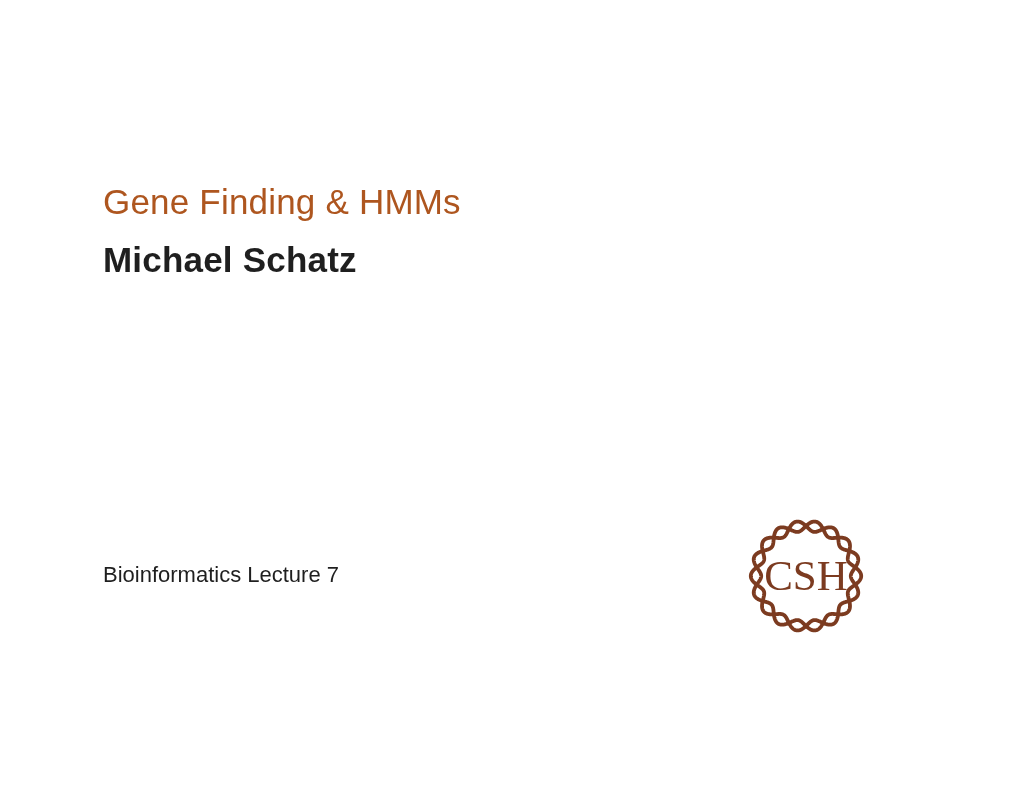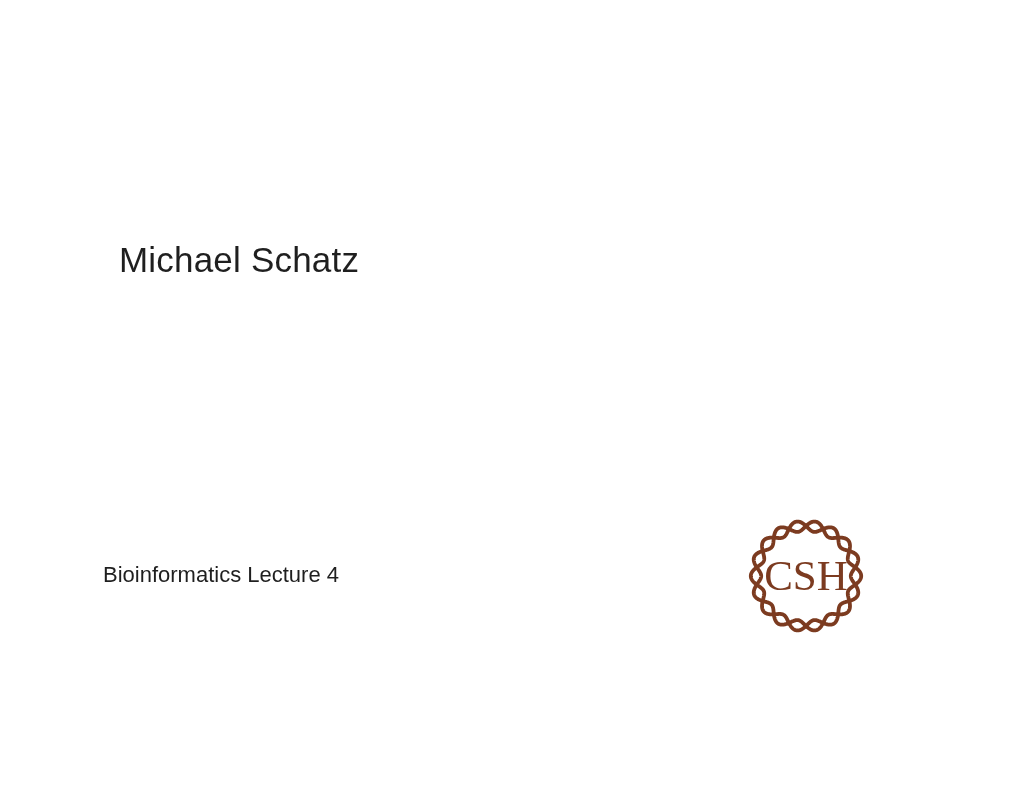--- a/index.html
+++ b/index.html
@@ -12,22 +12,22 @@
   html,body{width:1020px;height:788px;background:var(--background);overflow:hidden;}
   body{font-family:"Liberation Sans","DejaVu Sans",sans-serif;position:relative;}
   .slide{position:absolute;inset:0;background:var(--background);}
   .title{
     position:absolute;left:103px;top:182px;
     font-size:35px;font-weight:400;letter-spacing:0.2px;
     color:var(--title_accent);white-space:nowrap;
   }
   .author{
     position:absolute;left:103px;top:240px;
-    font-size:35px;font-weight:400;letter-spacing:0.2px;
-    color:var(--body_text);white-space:nowrap;margin-left:16px;
+    font-size:35px;font-weight:700;letter-spacing:0.2px;
+    color:var(--body_text);white-space:nowrap;
   }
   .footer{
     position:absolute;left:103px;top:560px;
     font-size:22px;line-height:30px;font-weight:400;
     color:var(--body_text);white-space:nowrap;
   }
   .logo{
     position:absolute;left:748px;top:518px;
     width:116px;height:116px;
   }
@@ -36,25 +36,26 @@
     fill:var(--logo_brown);
     font-family:"Liberation Serif","DejaVu Serif",serif;
     font-size:43px;font-weight:400;
   }
 </style>
 </head>
 <body>
 
 <div class="slide">
 
+  <h1 class="title">Gene Finding &amp; HMMs</h1>
 
   <div class="author">Michael Schatz</div>
 
   <div class="footer">
-    <div>Bioinformatics Lecture 4</div>
+    <div>Bioinformatics Lecture 7</div>
   </div>
 
   <svg class="logo" viewBox="0 0 116 116" aria-hidden="true">
     <path id="dna-strand-1" d="M113.20 58.00L113.18 58.48L113.13 58.96L113.04 59.44L112.91 59.92L112.75 60.39L112.56 60.86L112.33 61.32L112.07 61.78L111.79 62.23L111.47 62.68L111.13 63.12L110.77 63.55L110.38 63.97L109.97 64.38L109.55 64.79L109.10 65.18L108.65 65.57L108.19 65.95L107.72 66.32L107.24 66.68L106.76 67.04L106.28 67.39L105.81 67.73L105.34 68.06L104.87 68.39L104.42 68.72L103.98 69.04L103.55 69.36L103.14 69.67L102.74 69.99L102.37 70.31L102.02 70.62L101.69 70.94L101.38 71.26L101.10 71.59L100.85 71.92L100.62 72.26L100.42 72.61L100.25 72.96L100.10 73.32L99.98 73.69L99.88 74.08L99.82 74.47L99.77 74.88L99.76 75.30L99.76 75.73L99.79 76.17L99.83 76.63L99.90 77.09L99.98 77.58L100.08 78.07L100.19 78.58L100.32 79.10L100.45 79.63L100.59 80.17L100.73 80.72L100.87 81.28L101.02 81.85L101.16 82.42L101.30 83.00L101.43 83.58L101.56 84.17L101.67 84.76L101.77 85.35L101.85 85.93L101.91 86.52L101.96 87.10L101.99 87.67L101.99 88.23L101.97 88.79L101.92 89.33L101.85 89.86L101.76 90.38L101.63 90.88L101.48 91.36L101.30 91.83L101.09 92.27L100.85 92.70L100.58 93.10L100.29 93.48L99.96 93.84L99.61 94.17L99.23 94.48L98.83 94.77L98.41 95.03L97.96 95.26L97.48 95.47L96.99 95.66L96.48 95.82L95.96 95.96L95.41 96.07L94.86 96.17L94.29 96.24L93.71 96.29L93.12 96.33L92.53 96.35L91.94 96.36L91.34 96.35L90.74 96.33L90.14 96.30L89.54 96.27L88.95 96.23L88.37 96.18L87.79 96.13L87.23 96.09L86.67 96.05L86.13 96.01L85.59 95.98L85.07 95.96L84.57 95.95L84.08 95.95L83.61 95.96L83.15 96.00L82.71 96.05L82.28 96.12L81.88 96.21L81.48 96.32L81.11 96.46L80.75 96.61L80.40 96.80L80.07 97.01L79.75 97.24L79.45 97.50L79.15 97.78L78.87 98.09L78.60 98.42L78.33 98.78L78.07 99.16L77.82 99.56L77.58 99.98L77.33 100.43L77.09 100.89L76.85 101.36L76.61 101.85L76.37 102.36L76.13 102.87L75.88 103.39L75.63 103.92L75.37 104.45L75.10 104.98L74.83 105.52L74.54 106.05L74.25 106.57L73.95 107.08L73.63 107.58L73.31 108.07L72.97 108.55L72.62 109.00L72.26 109.44L71.89 109.85L71.51 110.24L71.11 110.60L70.71 110.93L70.29 111.23L69.86 111.51L69.42 111.74L68.98 111.95L68.52 112.12L68.06 112.26L67.59 112.36L67.11 112.43L66.63 112.46L66.14 112.45L65.65 112.41L65.15 112.34L64.66 112.23L64.16 112.08L63.67 111.91L63.17 111.71L62.68 111.47L62.19 111.21L61.70 110.93L61.22 110.62L60.74 110.29L60.27 109.94L59.80 109.58L59.34 109.20L58.89 108.81L58.44 108.41L58.00 108.00L57.57 107.59L57.14 107.18L56.72 106.77L56.31 106.36L55.91 105.96L55.51 105.57L55.11 105.19L54.73 104.83L54.34 104.48L53.96 104.15L53.59 103.83L53.21 103.54L52.84 103.27L52.47 103.03L52.10 102.81L51.73 102.62L51.36 102.45L50.98 102.31L50.60 102.20L50.22 102.12L49.83 102.07L49.44 102.04L49.04 102.04L48.63 102.07L48.22 102.12L47.79 102.20L47.36 102.31L46.92 102.43L46.47 102.58L46.01 102.74L45.54 102.93L45.06 103.13L44.57 103.34L44.07 103.56L43.56 103.79L43.05 104.02L42.52 104.26L41.99 104.51L41.45 104.75L40.90 104.98L40.35 105.22L39.79 105.44L39.23 105.65L38.67 105.85L38.10 106.03L37.54 106.20L36.98 106.34L36.42 106.47L35.86 106.57L35.32 106.65L34.77 106.70L34.24 106.72L33.71 106.71L33.20 106.68L32.69 106.61L32.20 106.51L31.73 106.38L31.27 106.22L30.83 106.03L30.40 105.80L29.99 105.55L29.60 105.26L29.23 104.94L28.88 104.60L28.55 104.22L28.24 103.82L27.96 103.39L27.69 102.94L27.44 102.46L27.21 101.97L27.00 101.46L26.81 100.92L26.64 100.38L26.49 99.82L26.35 99.25L26.23 98.67L26.12 98.08L26.02 97.49L25.94 96.90L25.86 96.30L25.79 95.71L25.73 95.12L25.67 94.54L25.62 93.96L25.56 93.40L25.51 92.84L25.45 92.30L25.39 91.77L25.32 91.25L25.24 90.76L25.16 90.27L25.06 89.81L24.95 89.37L24.82 88.94L24.68 88.53L24.52 88.15L24.34 87.78L24.14 87.43L23.92 87.11L23.68 86.80L23.42 86.51L23.13 86.23L22.83 85.98L22.50 85.74L22.14 85.51L21.77 85.30L21.37 85.10L20.95 84.92L20.51 84.74L20.05 84.57L19.58 84.41L19.08 84.25L18.57 84.10L18.05 83.95L17.51 83.80L16.96 83.64L16.40 83.49L15.84 83.33L15.27 83.17L14.70 83.00L14.13 82.82L13.56 82.63L12.99 82.44L12.43 82.23L11.88 82.01L11.35 81.77L10.82 81.52L10.31 81.26L9.82 80.98L9.35 80.68L8.90 80.37L8.48 80.05L8.08 79.71L7.71 79.35L7.37 78.97L7.06 78.58L6.77 78.18L6.53 77.76L6.31 77.33L6.13 76.88L5.98 76.42L5.87 75.95L5.79 75.47L5.74 74.98L5.73 74.48L5.75 73.97L5.81 73.46L5.89 72.94L6.01 72.42L6.15 71.89L6.32 71.36L6.52 70.84L6.74 70.31L6.98 69.78L7.24 69.25L7.52 68.73L7.81 68.21L8.12 67.70L8.44 67.19L8.76 66.68L9.09 66.19L9.42 65.69L9.75 65.21L10.08 64.74L10.40 64.27L10.72 63.81L11.02 63.35L11.31 62.91L11.59 62.47L11.85 62.04L12.10 61.61L12.32 61.19L12.52 60.78L12.70 60.37L12.85 59.97L12.97 59.57L13.07 59.18L13.14 58.78L13.19 58.39L13.20 58.00L13.19 57.61L13.14 57.22L13.07 56.82L12.97 56.43L12.85 56.03L12.70 55.63L12.52 55.22L12.32 54.81L12.10 54.39L11.85 53.96L11.59 53.53L11.31 53.09L11.02 52.65L10.72 52.19L10.40 51.73L10.08 51.26L9.75 50.79L9.42 50.31L9.09 49.81L8.76 49.32L8.44 48.81L8.12 48.30L7.81 47.79L7.52 47.27L7.24 46.75L6.98 46.22L6.74 45.69L6.52 45.16L6.32 44.64L6.15 44.11L6.01 43.58L5.89 43.06L5.81 42.54L5.75 42.03L5.73 41.52L5.74 41.02L5.79 40.53L5.87 40.05L5.98 39.58L6.13 39.12L6.31 38.67L6.53 38.24L6.77 37.82L7.06 37.42L7.37 37.03L7.71 36.65L8.08 36.29L8.48 35.95L8.90 35.63L9.35 35.32L9.82 35.02L10.31 34.74L10.82 34.48L11.35 34.23L11.88 33.99L12.43 33.77L12.99 33.56L13.56 33.37L14.13 33.18L14.70 33.00L15.27 32.83L15.84 32.67L16.40 32.51L16.96 32.36L17.51 32.20L18.05 32.05L18.57 31.90L19.08 31.75L19.58 31.59L20.05 31.43L20.51 31.26L20.95 31.08L21.37 30.90L21.77 30.70L22.14 30.49L22.50 30.26L22.83 30.02L23.13 29.77L23.42 29.49L23.68 29.20L23.92 28.89L24.14 28.57L24.34 28.22L24.52 27.85L24.68 27.47L24.82 27.06L24.95 26.63L25.06 26.19L25.16 25.73L25.24 25.24L25.32 24.75L25.39 24.23L25.45 23.70L25.51 23.16L25.56 22.60L25.62 22.04L25.67 21.46L25.73 20.88L25.79 20.29L25.86 19.70L25.94 19.10L26.02 18.51L26.12 17.92L26.23 17.33L26.35 16.75L26.49 16.18L26.64 15.62L26.81 15.08L27.00 14.54L27.21 14.03L27.44 13.54L27.69 13.06L27.96 12.61L28.24 12.18L28.55 11.78L28.88 11.40L29.23 11.06L29.60 10.74L29.99 10.45L30.40 10.20L30.83 9.97L31.27 9.78L31.73 9.62L32.20 9.49L32.69 9.39L33.20 9.32L33.71 9.29L34.24 9.28L34.77 9.30L35.32 9.35L35.86 9.43L36.42 9.53L36.98 9.66L37.54 9.80L38.10 9.97L38.67 10.15L39.23 10.35L39.79 10.56L40.35 10.78L40.90 11.02L41.45 11.25L41.99 11.49L42.52 11.74L43.05 11.98L43.56 12.21L44.07 12.44L44.57 12.66L45.06 12.87L45.54 13.07L46.01 13.26L46.47 13.42L46.92 13.57L47.36 13.69L47.79 13.80L48.22 13.88L48.63 13.93L49.04 13.96L49.44 13.96L49.83 13.93L50.22 13.88L50.60 13.80L50.98 13.69L51.36 13.55L51.73 13.38L52.10 13.19L52.47 12.97L52.84 12.73L53.21 12.46L53.59 12.17L53.96 11.85L54.34 11.52L54.73 11.17L55.11 10.81L55.51 10.43L55.91 10.04L56.31 9.64L56.72 9.23L57.14 8.82L57.57 8.41L58.00 8.00L58.44 7.59L58.89 7.19L59.34 6.80L59.80 6.42L60.27 6.06L60.74 5.71L61.22 5.38L61.70 5.07L62.19 4.79L62.68 4.53L63.17 4.29L63.67 4.09L64.16 3.92L64.66 3.77L65.15 3.66L65.65 3.59L66.14 3.55L66.63 3.54L67.11 3.57L67.59 3.64L68.06 3.74L68.52 3.88L68.98 4.05L69.42 4.26L69.86 4.49L70.29 4.77L70.71 5.07L71.11 5.40L71.51 5.76L71.89 6.15L72.26 6.56L72.62 7.00L72.97 7.45L73.31 7.93L73.63 8.42L73.95 8.92L74.25 9.43L74.54 9.95L74.83 10.48L75.10 11.02L75.37 11.55L75.63 12.08L75.88 12.61L76.13 13.13L76.37 13.64L76.61 14.15L76.85 14.64L77.09 15.11L77.33 15.57L77.58 16.02L77.82 16.44L78.07 16.84L78.33 17.22L78.60 17.58L78.87 17.91L79.15 18.22L79.45 18.50L79.75 18.76L80.07 18.99L80.40 19.20L80.75 19.39L81.11 19.54L81.48 19.68L81.88 19.79L82.28 19.88L82.71 19.95L83.15 20.00L83.61 20.04L84.08 20.05L84.57 20.05L85.07 20.04L85.59 20.02L86.13 19.99L86.67 19.95L87.23 19.91L87.79 19.87L88.37 19.82L88.95 19.77L89.54 19.73L90.14 19.70L90.74 19.67L91.34 19.65L91.94 19.64L92.53 19.65L93.12 19.67L93.71 19.71L94.29 19.76L94.86 19.83L95.41 19.93L95.96 20.04L96.48 20.18L96.99 20.34L97.48 20.53L97.96 20.74L98.41 20.97L98.83 21.23L99.23 21.52L99.61 21.83L99.96 22.16L100.29 22.52L100.58 22.90L100.85 23.30L101.09 23.73L101.30 24.17L101.48 24.64L101.63 25.12L101.76 25.62L101.85 26.14L101.92 26.67L101.97 27.21L101.99 27.77L101.99 28.33L101.96 28.90L101.91 29.48L101.85 30.07L101.77 30.65L101.67 31.24L101.56 31.83L101.43 32.42L101.30 33.00L101.16 33.58L101.02 34.15L100.87 34.72L100.73 35.28L100.59 35.83L100.45 36.37L100.32 36.90L100.19 37.42L100.08 37.93L99.98 38.42L99.90 38.91L99.83 39.37L99.79 39.83L99.76 40.27L99.76 40.70L99.77 41.12L99.82 41.53L99.88 41.92L99.98 42.31L100.10 42.68L100.25 43.04L100.42 43.39L100.62 43.74L100.85 44.08L101.10 44.41L101.38 44.74L101.69 45.06L102.02 45.38L102.37 45.69L102.74 46.01L103.14 46.33L103.55 46.64L103.98 46.96L104.42 47.28L104.87 47.61L105.34 47.94L105.81 48.27L106.28 48.61L106.76 48.96L107.24 49.32L107.72 49.68L108.19 50.05L108.65 50.43L109.10 50.82L109.55 51.21L109.97 51.62L110.38 52.03L110.77 52.45L111.13 52.88L111.47 53.32L111.79 53.77L112.07 54.22L112.33 54.68L112.56 55.14L112.75 55.61L112.91 56.08L113.04 56.56L113.13 57.04L113.18 57.52L113.20 58.00Z"></path>
     <path id="dna-strand-2" d="M102.80 58.00L102.81 58.39L102.86 58.78L102.93 59.18L103.03 59.57L103.15 59.97L103.30 60.37L103.48 60.78L103.68 61.19L103.90 61.61L104.15 62.04L104.41 62.47L104.69 62.91L104.98 63.35L105.28 63.81L105.60 64.27L105.92 64.74L106.25 65.21L106.58 65.69L106.91 66.19L107.24 66.68L107.56 67.19L107.88 67.70L108.19 68.21L108.48 68.73L108.76 69.25L109.02 69.78L109.26 70.31L109.48 70.84L109.68 71.36L109.85 71.89L109.99 72.42L110.11 72.94L110.19 73.46L110.25 73.97L110.27 74.48L110.26 74.98L110.21 75.47L110.13 75.95L110.02 76.42L109.87 76.88L109.69 77.33L109.47 77.76L109.23 78.18L108.94 78.58L108.63 78.97L108.29 79.35L107.92 79.71L107.52 80.05L107.10 80.37L106.65 80.68L106.18 80.98L105.69 81.26L105.18 81.52L104.65 81.77L104.12 82.01L103.57 82.23L103.01 82.44L102.44 82.63L101.87 82.82L101.30 83.00L100.73 83.17L100.16 83.33L99.60 83.49L99.04 83.64L98.49 83.80L97.95 83.95L97.43 84.10L96.92 84.25L96.42 84.41L95.95 84.57L95.49 84.74L95.05 84.92L94.63 85.10L94.23 85.30L93.86 85.51L93.50 85.74L93.17 85.98L92.87 86.23L92.58 86.51L92.32 86.80L92.08 87.11L91.86 87.43L91.66 87.78L91.48 88.15L91.32 88.53L91.18 88.94L91.05 89.37L90.94 89.81L90.84 90.27L90.76 90.76L90.68 91.25L90.61 91.77L90.55 92.30L90.49 92.84L90.44 93.40L90.38 93.96L90.33 94.54L90.27 95.12L90.21 95.71L90.14 96.30L90.06 96.90L89.98 97.49L89.88 98.08L89.77 98.67L89.65 99.25L89.51 99.82L89.36 100.38L89.19 100.92L89.00 101.46L88.79 101.97L88.56 102.46L88.31 102.94L88.04 103.39L87.76 103.82L87.45 104.22L87.12 104.60L86.77 104.94L86.40 105.26L86.01 105.55L85.60 105.80L85.17 106.03L84.73 106.22L84.27 106.38L83.80 106.51L83.31 106.61L82.80 106.68L82.29 106.71L81.76 106.72L81.23 106.70L80.68 106.65L80.14 106.57L79.58 106.47L79.02 106.34L78.46 106.20L77.90 106.03L77.33 105.85L76.77 105.65L76.21 105.44L75.65 105.22L75.10 104.98L74.55 104.75L74.01 104.51L73.48 104.26L72.95 104.02L72.44 103.79L71.93 103.56L71.43 103.34L70.94 103.13L70.46 102.93L69.99 102.74L69.53 102.58L69.08 102.43L68.64 102.31L68.21 102.20L67.78 102.12L67.37 102.07L66.96 102.04L66.56 102.04L66.17 102.07L65.78 102.12L65.40 102.20L65.02 102.31L64.64 102.45L64.27 102.62L63.90 102.81L63.53 103.03L63.16 103.27L62.79 103.54L62.41 103.83L62.04 104.15L61.66 104.48L61.27 104.83L60.89 105.19L60.49 105.57L60.09 105.96L59.69 106.36L59.28 106.77L58.86 107.18L58.43 107.59L58.00 108.00L57.56 108.41L57.11 108.81L56.66 109.20L56.20 109.58L55.73 109.94L55.26 110.29L54.78 110.62L54.30 110.93L53.81 111.21L53.32 111.47L52.83 111.71L52.33 111.91L51.84 112.08L51.34 112.23L50.85 112.34L50.35 112.41L49.86 112.45L49.37 112.46L48.89 112.43L48.41 112.36L47.94 112.26L47.48 112.12L47.02 111.95L46.58 111.74L46.14 111.51L45.71 111.23L45.29 110.93L44.89 110.60L44.49 110.24L44.11 109.85L43.74 109.44L43.38 109.00L43.03 108.55L42.69 108.07L42.37 107.58L42.05 107.08L41.75 106.57L41.46 106.05L41.17 105.52L40.90 104.98L40.63 104.45L40.37 103.92L40.12 103.39L39.87 102.87L39.63 102.36L39.39 101.85L39.15 101.36L38.91 100.89L38.67 100.43L38.42 99.98L38.18 99.56L37.93 99.16L37.67 98.78L37.40 98.42L37.13 98.09L36.85 97.78L36.55 97.50L36.25 97.24L35.93 97.01L35.60 96.80L35.25 96.61L34.89 96.46L34.52 96.32L34.12 96.21L33.72 96.12L33.29 96.05L32.85 96.00L32.39 95.96L31.92 95.95L31.43 95.95L30.93 95.96L30.41 95.98L29.87 96.01L29.33 96.05L28.77 96.09L28.21 96.13L27.63 96.18L27.05 96.23L26.46 96.27L25.86 96.30L25.26 96.33L24.66 96.35L24.06 96.36L23.47 96.35L22.88 96.33L22.29 96.29L21.71 96.24L21.14 96.17L20.59 96.07L20.04 95.96L19.52 95.82L19.01 95.66L18.52 95.47L18.04 95.26L17.59 95.03L17.17 94.77L16.77 94.48L16.39 94.17L16.04 93.84L15.71 93.48L15.42 93.10L15.15 92.70L14.91 92.27L14.70 91.83L14.52 91.36L14.37 90.88L14.24 90.38L14.15 89.86L14.08 89.33L14.03 88.79L14.01 88.23L14.01 87.67L14.04 87.10L14.09 86.52L14.15 85.93L14.23 85.35L14.33 84.76L14.44 84.17L14.57 83.58L14.70 83.00L14.84 82.42L14.98 81.85L15.13 81.28L15.27 80.72L15.41 80.17L15.55 79.63L15.68 79.10L15.81 78.58L15.92 78.07L16.02 77.58L16.10 77.09L16.17 76.63L16.21 76.17L16.24 75.73L16.24 75.30L16.23 74.88L16.18 74.47L16.12 74.08L16.02 73.69L15.90 73.32L15.75 72.96L15.58 72.61L15.38 72.26L15.15 71.92L14.90 71.59L14.62 71.26L14.31 70.94L13.98 70.62L13.63 70.31L13.26 69.99L12.86 69.67L12.45 69.36L12.02 69.04L11.58 68.72L11.13 68.39L10.66 68.06L10.19 67.73L9.72 67.39L9.24 67.04L8.76 66.68L8.28 66.32L7.81 65.95L7.35 65.57L6.90 65.18L6.45 64.79L6.03 64.38L5.62 63.97L5.23 63.55L4.87 63.12L4.53 62.68L4.21 62.23L3.93 61.78L3.67 61.32L3.44 60.86L3.25 60.39L3.09 59.92L2.96 59.44L2.87 58.96L2.82 58.48L2.80 58.00L2.82 57.52L2.87 57.04L2.96 56.56L3.09 56.08L3.25 55.61L3.44 55.14L3.67 54.68L3.93 54.22L4.21 53.77L4.53 53.32L4.87 52.88L5.23 52.45L5.62 52.03L6.03 51.62L6.45 51.21L6.90 50.82L7.35 50.43L7.81 50.05L8.28 49.68L8.76 49.32L9.24 48.96L9.72 48.61L10.19 48.27L10.66 47.94L11.13 47.61L11.58 47.28L12.02 46.96L12.45 46.64L12.86 46.33L13.26 46.01L13.63 45.69L13.98 45.38L14.31 45.06L14.62 44.74L14.90 44.41L15.15 44.08L15.38 43.74L15.58 43.39L15.75 43.04L15.90 42.68L16.02 42.31L16.12 41.92L16.18 41.53L16.23 41.12L16.24 40.70L16.24 40.27L16.21 39.83L16.17 39.37L16.10 38.91L16.02 38.42L15.92 37.93L15.81 37.42L15.68 36.90L15.55 36.37L15.41 35.83L15.27 35.28L15.13 34.72L14.98 34.15L14.84 33.58L14.70 33.00L14.57 32.42L14.44 31.83L14.33 31.24L14.23 30.65L14.15 30.07L14.09 29.48L14.04 28.90L14.01 28.33L14.01 27.77L14.03 27.21L14.08 26.67L14.15 26.14L14.24 25.62L14.37 25.12L14.52 24.64L14.70 24.17L14.91 23.73L15.15 23.30L15.42 22.90L15.71 22.52L16.04 22.16L16.39 21.83L16.77 21.52L17.17 21.23L17.59 20.97L18.04 20.74L18.52 20.53L19.01 20.34L19.52 20.18L20.04 20.04L20.59 19.93L21.14 19.83L21.71 19.76L22.29 19.71L22.88 19.67L23.47 19.65L24.06 19.64L24.66 19.65L25.26 19.67L25.86 19.70L26.46 19.73L27.05 19.77L27.63 19.82L28.21 19.87L28.77 19.91L29.33 19.95L29.87 19.99L30.41 20.02L30.93 20.04L31.43 20.05L31.92 20.05L32.39 20.04L32.85 20.00L33.29 19.95L33.72 19.88L34.12 19.79L34.52 19.68L34.89 19.54L35.25 19.39L35.60 19.20L35.93 18.99L36.25 18.76L36.55 18.50L36.85 18.22L37.13 17.91L37.40 17.58L37.67 17.22L37.93 16.84L38.18 16.44L38.42 16.02L38.67 15.57L38.91 15.11L39.15 14.64L39.39 14.15L39.63 13.64L39.87 13.13L40.12 12.61L40.37 12.08L40.63 11.55L40.90 11.02L41.17 10.48L41.46 9.95L41.75 9.43L42.05 8.92L42.37 8.42L42.69 7.93L43.03 7.45L43.38 7.00L43.74 6.56L44.11 6.15L44.49 5.76L44.89 5.40L45.29 5.07L45.71 4.77L46.14 4.49L46.58 4.26L47.02 4.05L47.48 3.88L47.94 3.74L48.41 3.64L48.89 3.57L49.37 3.54L49.86 3.55L50.35 3.59L50.85 3.66L51.34 3.77L51.84 3.92L52.33 4.09L52.83 4.29L53.32 4.53L53.81 4.79L54.30 5.07L54.78 5.38L55.26 5.71L55.73 6.06L56.20 6.42L56.66 6.80L57.11 7.19L57.56 7.59L58.00 8.00L58.43 8.41L58.86 8.82L59.28 9.23L59.69 9.64L60.09 10.04L60.49 10.43L60.89 10.81L61.27 11.17L61.66 11.52L62.04 11.85L62.41 12.17L62.79 12.46L63.16 12.73L63.53 12.97L63.90 13.19L64.27 13.38L64.64 13.55L65.02 13.69L65.40 13.80L65.78 13.88L66.17 13.93L66.56 13.96L66.96 13.96L67.37 13.93L67.78 13.88L68.21 13.80L68.64 13.69L69.08 13.57L69.53 13.42L69.99 13.26L70.46 13.07L70.94 12.87L71.43 12.66L71.93 12.44L72.44 12.21L72.95 11.98L73.48 11.74L74.01 11.49L74.55 11.25L75.10 11.02L75.65 10.78L76.21 10.56L76.77 10.35L77.33 10.15L77.90 9.97L78.46 9.80L79.02 9.66L79.58 9.53L80.14 9.43L80.68 9.35L81.23 9.30L81.76 9.28L82.29 9.29L82.80 9.32L83.31 9.39L83.80 9.49L84.27 9.62L84.73 9.78L85.17 9.97L85.60 10.20L86.01 10.45L86.40 10.74L86.77 11.06L87.12 11.40L87.45 11.78L87.76 12.18L88.04 12.61L88.31 13.06L88.56 13.54L88.79 14.03L89.00 14.54L89.19 15.08L89.36 15.62L89.51 16.18L89.65 16.75L89.77 17.33L89.88 17.92L89.98 18.51L90.06 19.10L90.14 19.70L90.21 20.29L90.27 20.88L90.33 21.46L90.38 22.04L90.44 22.60L90.49 23.16L90.55 23.70L90.61 24.23L90.68 24.75L90.76 25.24L90.84 25.73L90.94 26.19L91.05 26.63L91.18 27.06L91.32 27.47L91.48 27.85L91.66 28.22L91.86 28.57L92.08 28.89L92.32 29.20L92.58 29.49L92.87 29.77L93.17 30.02L93.50 30.26L93.86 30.49L94.23 30.70L94.63 30.90L95.05 31.08L95.49 31.26L95.95 31.43L96.42 31.59L96.92 31.75L97.43 31.90L97.95 32.05L98.49 32.20L99.04 32.36L99.60 32.51L100.16 32.67L100.73 32.83L101.30 33.00L101.87 33.18L102.44 33.37L103.01 33.56L103.57 33.77L104.12 33.99L104.65 34.23L105.18 34.48L105.69 34.74L106.18 35.02L106.65 35.32L107.10 35.63L107.52 35.95L107.92 36.29L108.29 36.65L108.63 37.03L108.94 37.42L109.23 37.82L109.47 38.24L109.69 38.67L109.87 39.12L110.02 39.58L110.13 40.05L110.21 40.53L110.26 41.02L110.27 41.52L110.25 42.03L110.19 42.54L110.11 43.06L109.99 43.58L109.85 44.11L109.68 44.64L109.48 45.16L109.26 45.69L109.02 46.22L108.76 46.75L108.48 47.27L108.19 47.79L107.88 48.30L107.56 48.81L107.24 49.32L106.91 49.81L106.58 50.31L106.25 50.79L105.92 51.26L105.60 51.73L105.28 52.19L104.98 52.65L104.69 53.09L104.41 53.53L104.15 53.96L103.90 54.39L103.68 54.81L103.48 55.22L103.30 55.63L103.15 56.03L103.03 56.43L102.93 56.82L102.86 57.22L102.81 57.61L102.80 58.00Z"></path>
     <text x="58" y="72" text-anchor="middle">CSH</text>
   </svg>
 
 </div>
 

